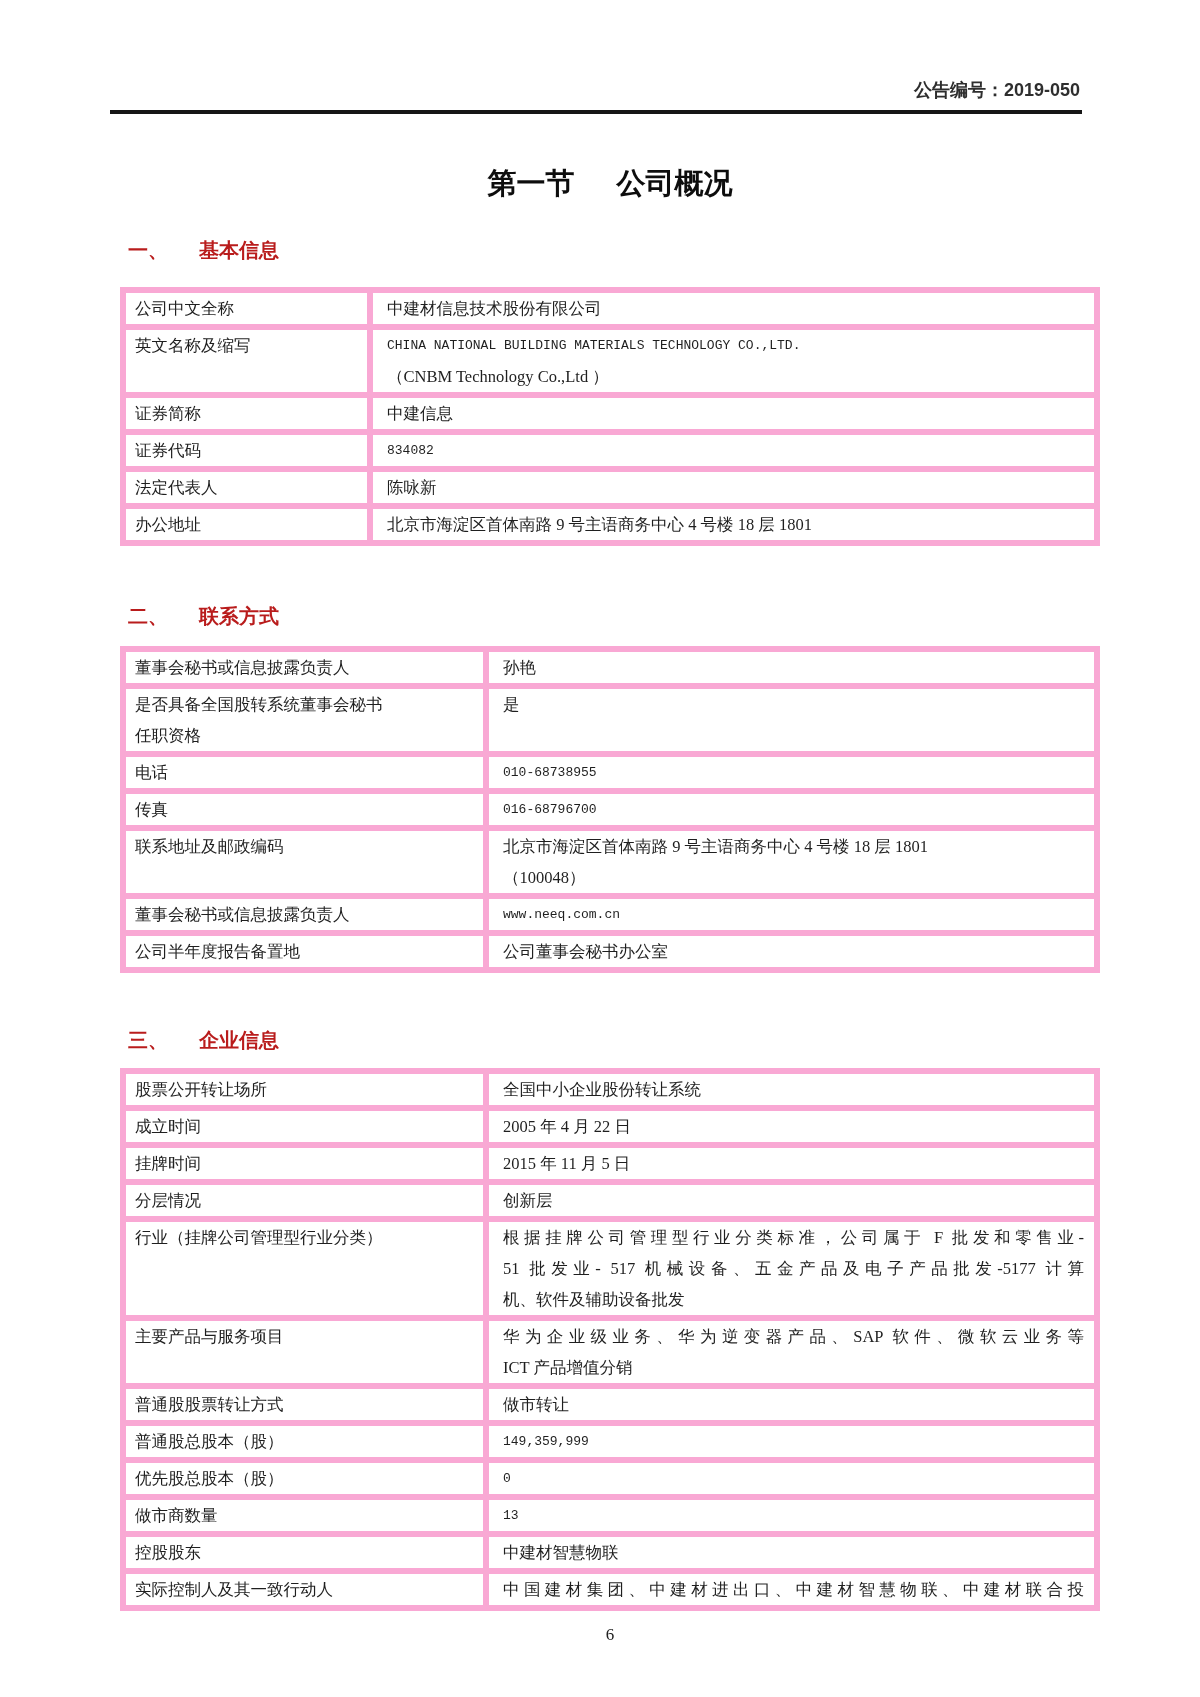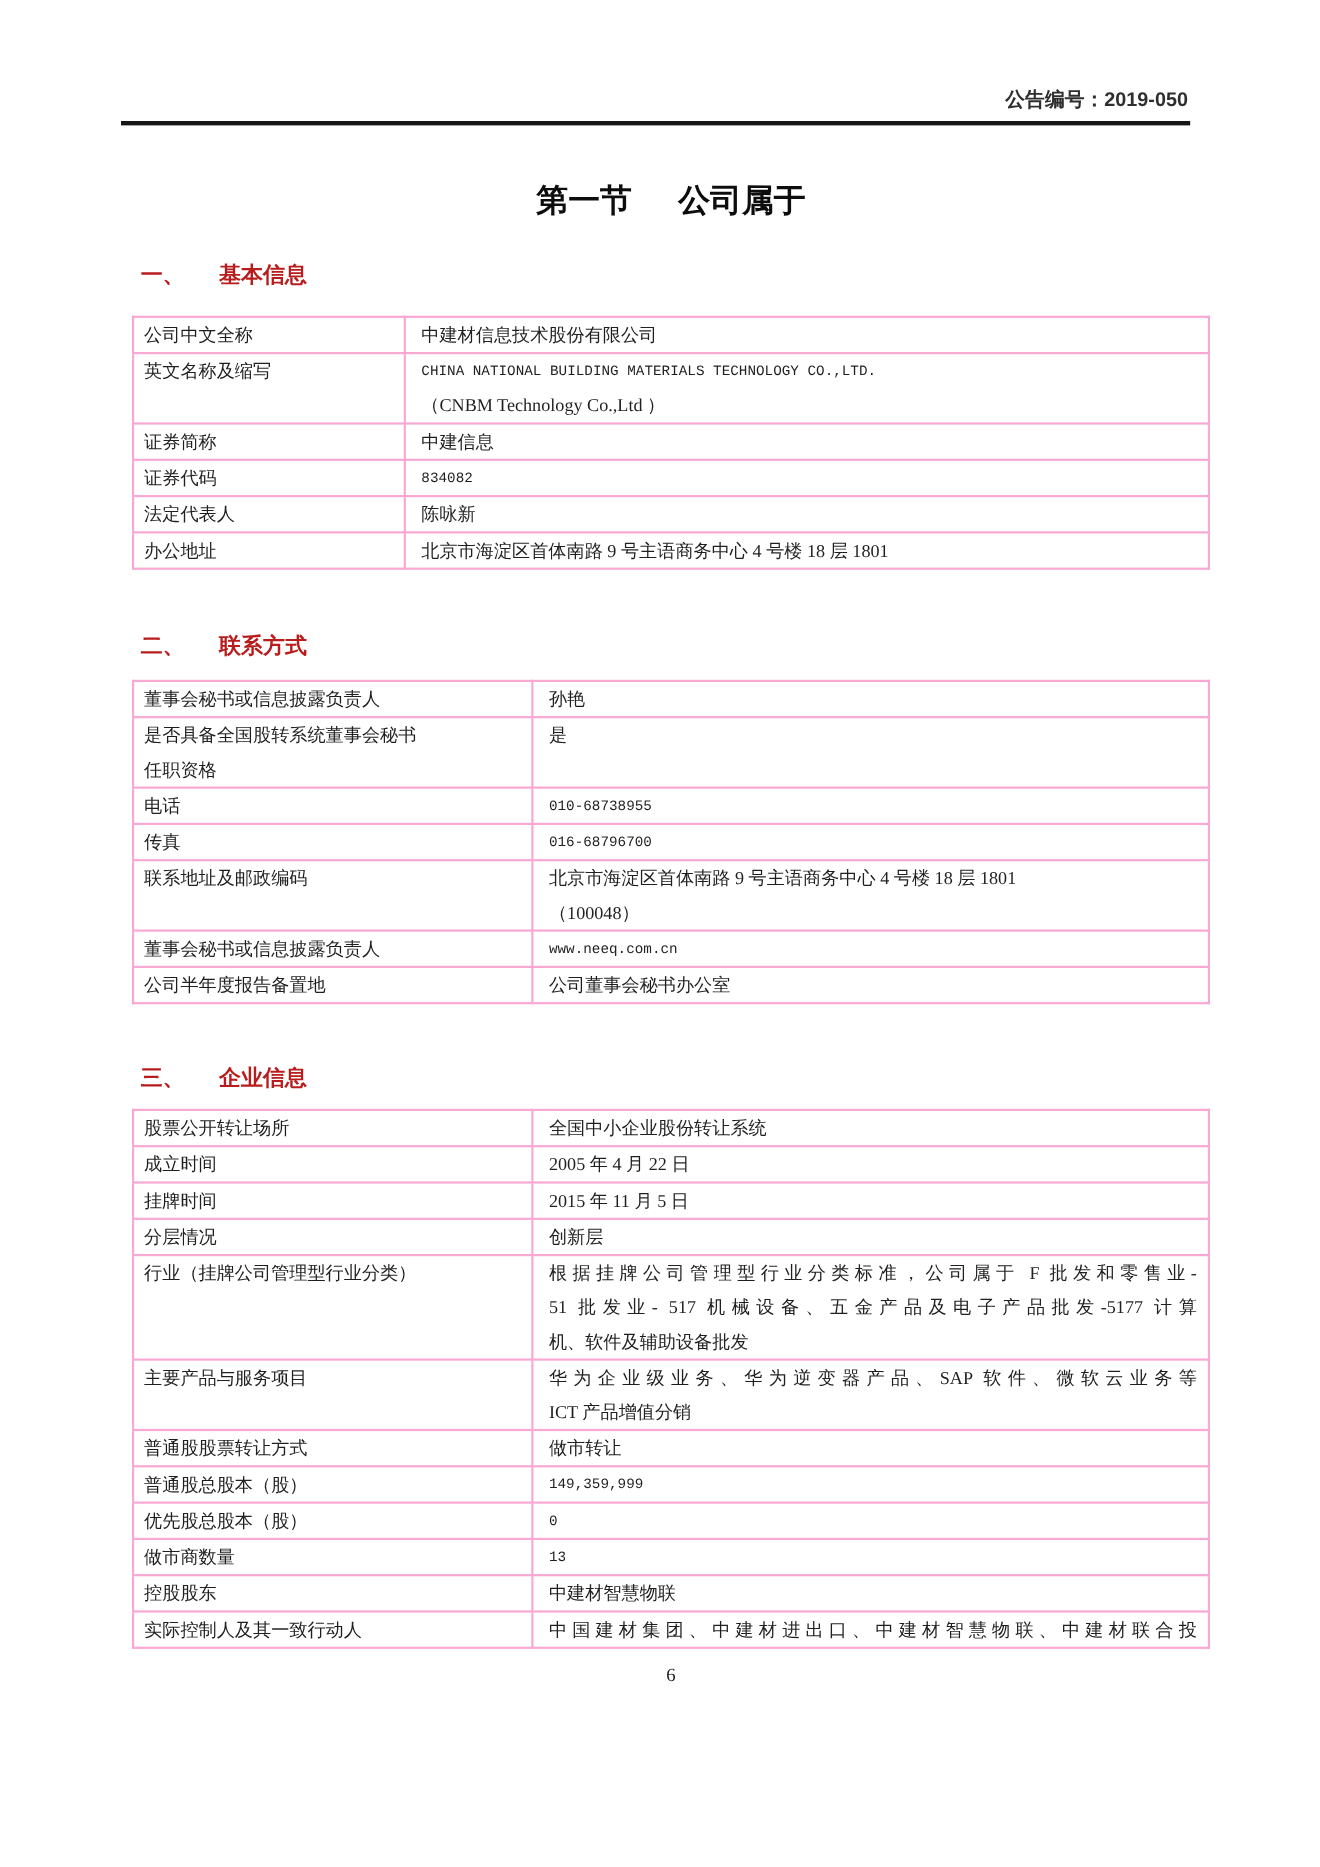--- a/index.html
+++ b/index.html
@@ -37,21 +37,21 @@
   .sec-head-2 { margin-top: 58px; }
   .sec-head-3 { margin-top: 55px; }
   .info-table {
     border-collapse: collapse; table-layout: fixed;
     width: 980px; margin-top: 25px;
     background: #fff;
   }
   .tbl-2 { margin-top: 18px; }
   .tbl-3 { margin-top: 16px; }
   .info-table td {
-    border: 2px solid #f9a8d4;
+    border: 6px solid #f9a8d4;
     padding: 0; vertical-align: top;
     font-size: 16.5px; line-height: 31px; color: #1f1f1f;
     overflow: hidden;
   }
   .label-narrow col.c-label { width: 247px; }
   .label-wide  col.c-label { width: 363px; }
   td.label { padding-left: 9px;  padding-right: 6px; }
   td.value { padding-left: 14px; padding-right: 10px; }
   .line { white-space: pre-wrap; }
   .line.latin {
@@ -69,21 +69,21 @@
 
 <div class="page">
 
   <div class="announce">公告编号：2019-050</div>
 
   <div class="header-rule"></div>
 
   <div class="content">
 
     <div class="doc-title">
-      <span class="t-part">第一节</span><span>公司属于</span>
+      <span class="t-part">第一节</span><span>公司概况</span>
     </div>
 
     <section>
       <h2 class="sec-head">
         <span class="sec-num">一、</span><span>基本信息</span>
       </h2>
       <table class="info-table label-narrow tbl-1">
         <colgroup>
             <col class="c-label">
             <col>

